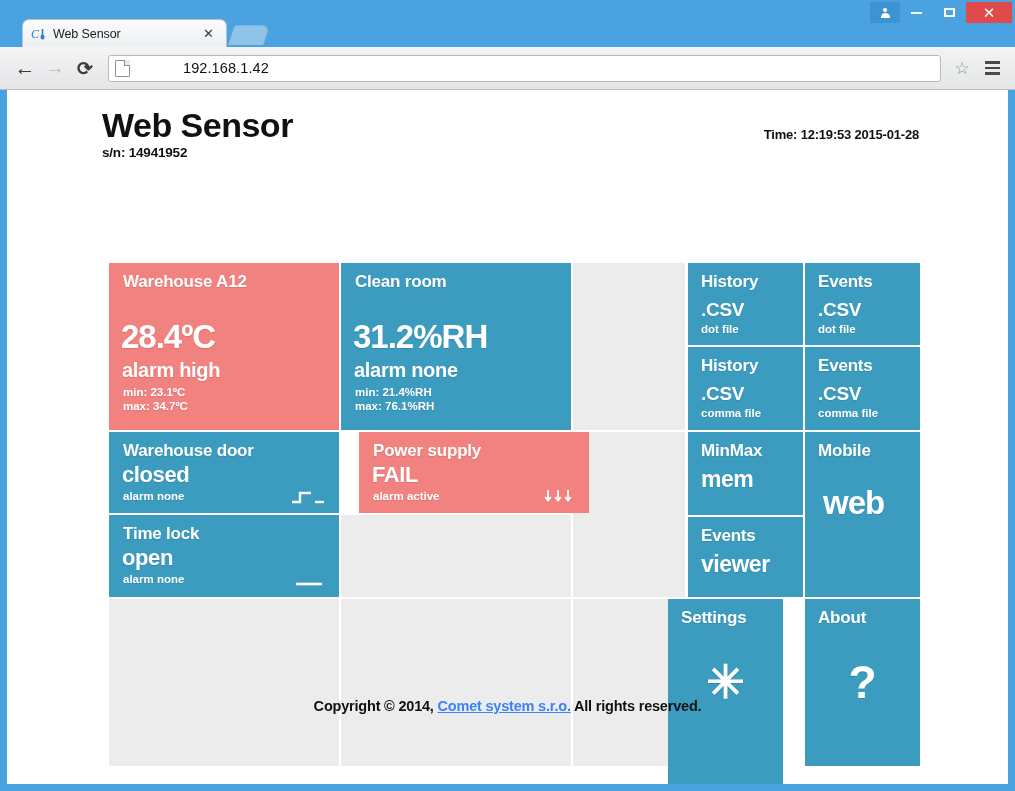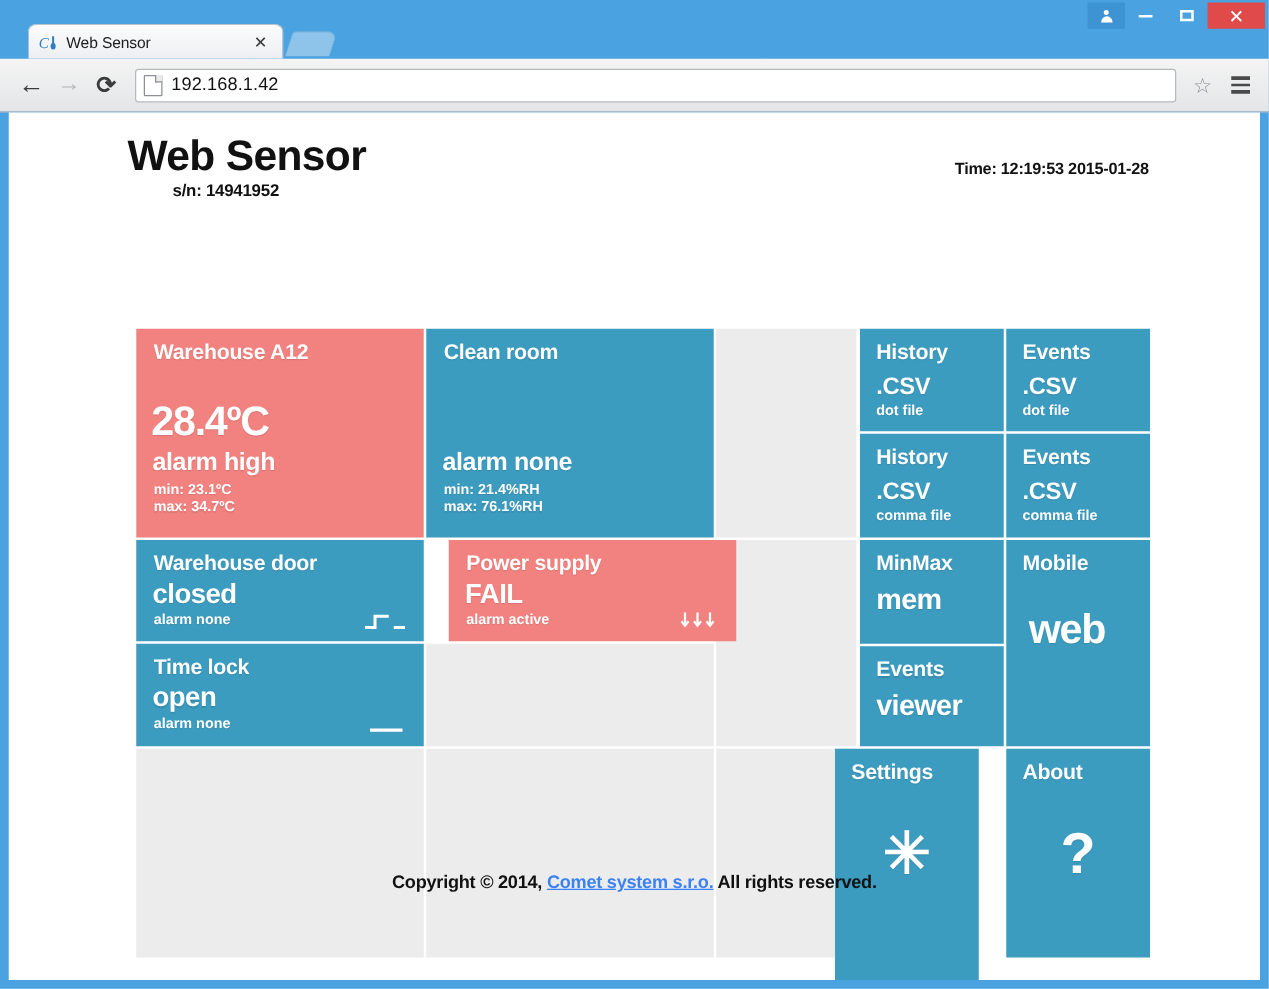--- a/index.html
+++ b/index.html
@@ -105,20 +105,21 @@
   .nav-btn.fwd { color: #b6b6b6; font-size: 19px; }
   .nav-btn.reload { font-size: 19px; font-weight: bold; }
   .urlbar {
     flex: 1; height: 27px; margin: 0 8px;
     background: #ffffff;
     border: 1px solid #b6babd;
     border-radius: 3px;
     display: flex; align-items: center;
     padding: 0 6px;
     box-sizing: border-box;
+    gap: 46px;
   }
   .page-icon {
     width: 13px; height: 15px; flex: 0 0 13px;
     border: 1px solid #8c9094; background: #fff;
     border-radius: 1px; margin-right: 7px;
     position: relative;
   }
   .page-icon::after {
     content:''; position:absolute; right:-1px; top:-1px;
     width:5px; height:5px; background:#e9eaec;
@@ -152,21 +153,21 @@
     position: absolute; left: 95px; top: 18px;
     width: 820px; height: 62px;
   }
   .site-title {
     font-size: 34px; font-weight: bold; color: #111111;
     letter-spacing: -0.5px; line-height: 1;
     margin: 0; padding: 0;
   }
   .site-serial {
     font-size: 13.5px; font-weight: bold; color: #111111;
-    margin-top: 3px; letter-spacing: -0.2px; margin-left: 36px;
+    margin-top: 3px; letter-spacing: -0.2px;
   }
   .time-stamp {
     position: absolute; right: 3px; top: 19px;
     font-size: 13px; font-weight: bold; color: #111111;
     letter-spacing: -0.2px;
   }
 
   
   .grid {
     position: absolute; left: 96px; top: 80px;
@@ -351,20 +352,21 @@
         <div class="t-value-big">28.4ºC</div>
         <div class="t-alarm-big">alarm high</div>
         <div class="t-minmax">
           <div>min: 23.1ºC</div>
           <div>max: 34.7ºC</div>
         </div>
       </div>
 
       <div class="tile blue" style="left:238px; top:93px; width:230px; height:167px;">
         <div class="t-name">Clean room</div>
+        <div class="t-value-big">31.2%RH</div>
         <div class="t-alarm-big">alarm none</div>
         <div class="t-minmax">
           <div>min: 21.4%RH</div>
           <div>max: 76.1%RH</div>
         </div>
       </div>
 
       <div class="tile empty" style="left:470px; top:93px; width:112px; height:167px;"></div>
       <div class="tile empty" style="left:470px; top:262px; width:112px; height:165px;"></div>
       <div class="tile empty" style="left:470px; top:429px; width:112px; height:167px;"></div>

